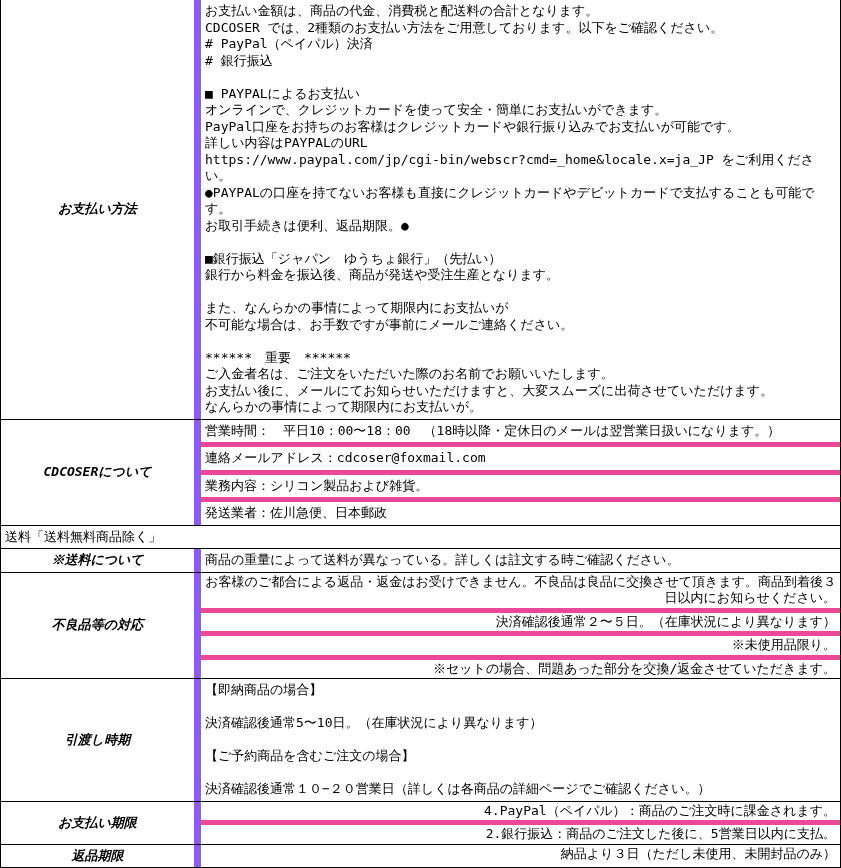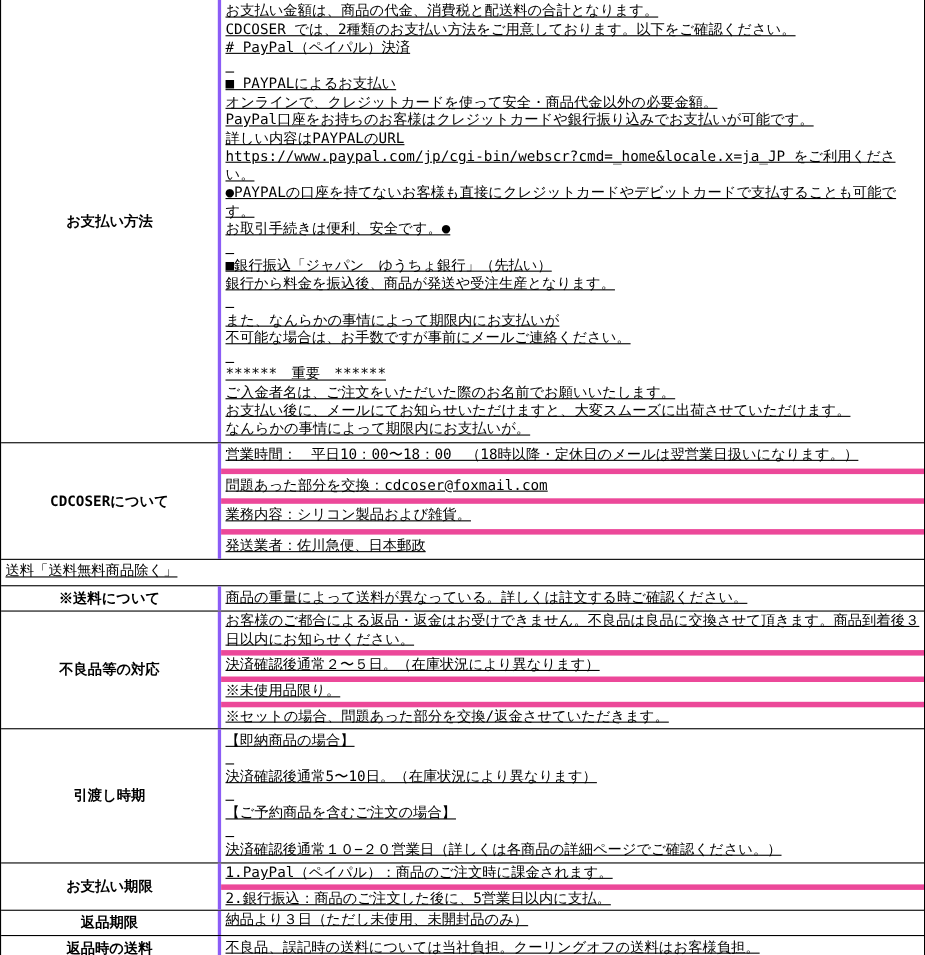--- a/index.html
+++ b/index.html
@@ -28,70 +28,72 @@
     display: flex;
     align-items: stretch;
   }
   .row + .row {
     border-top: 1px solid #000;
   }
   .label-cell {
     width: 200px;
     min-width: 200px;
     box-sizing: border-box;
-    border-right: 3px solid #8b5cf6;
+    border-right: 7px solid #8b5cf6;
     display: flex;
     align-items: center;
     justify-content: center;
     text-align: left;
     font-weight: bold;
     padding: 2px 4px;
+    font-style: italic;
   }
   .content-cell {
     flex: 1;
     display: flex;
     flex-direction: column;
     min-width: 0;
-    text-decoration: underline;
   }
   .block {
     padding: 3px 4px;
   }
   .block + .block {
     border-top: 5px solid #ec4899;
   }
   .row.compact .block {
     padding: 1px 4px;
+    text-align: right;
   }
   .line {
     line-height: 16.5px;
     white-space: pre-wrap;
     word-break: break-all;
   }
 </style>
 </head>
 <body>
 
 <div class="page">
   <div class="info-table">
       <div class="row">
         <div class="label-cell">お支払い方法</div>
         <div class="content-cell">
           <div class="block">
             <div class="line">お支払い金額は、商品の代金、消費税と配送料の合計となります。</div>
             <div class="line">CDCOSER では、2種類のお支払い方法をご用意しております。以下をご確認ください。</div>
             <div class="line"># PayPal（ペイパル）決済</div>
+            <div class="line"># 銀行振込</div>
             <div class="line">&nbsp;</div>
             <div class="line">■ PAYPALによるお支払い</div>
-            <div class="line">オンラインで、クレジットカードを使って安全・商品代金以外の必要金額。</div>
+            <div class="line">オンラインで、クレジットカードを使って安全・簡単にお支払いができます。</div>
             <div class="line">PayPal口座をお持ちのお客様はクレジットカードや銀行振り込みでお支払いが可能です。</div>
             <div class="line">詳しい内容はPAYPALのURL</div>
             <div class="line">https://www.paypal.com/jp/cgi-bin/webscr?cmd=_home&amp;locale.x=ja_JP をご利用ください。</div>
             <div class="line">●PAYPALの口座を持てないお客様も直接にクレジットカードやデビットカードで支払することも可能です。</div>
-            <div class="line">お取引手続きは便利、安全です。●</div>
+            <div class="line">お取引手続きは便利、返品期限。●</div>
             <div class="line">&nbsp;</div>
             <div class="line">■銀行振込「ジャパン　ゆうちょ銀行」（先払い）</div>
             <div class="line">銀行から料金を振込後、商品が発送や受注生産となります。</div>
             <div class="line">&nbsp;</div>
             <div class="line">また、なんらかの事情によって期限内にお支払いが</div>
             <div class="line">不可能な場合は、お手数ですが事前にメールご連絡ください。</div>
             <div class="line">&nbsp;</div>
             <div class="line">******　重要　******</div>
             <div class="line">ご入金者名は、ご注文をいただいた際のお名前でお願いいたします。</div>
             <div class="line">お支払い後に、メールにてお知らせいただけますと、大変スムーズに出荷させていただけます。</div>
@@ -99,21 +101,21 @@
           </div>
         </div>
       </div>
       <div class="row">
         <div class="label-cell">CDCOSERについて</div>
         <div class="content-cell">
           <div class="block">
             <div class="line">営業時間：　平日10：00〜18：00　（18時以降・定休日のメールは翌営業日扱いになります。）</div>
           </div>
           <div class="block">
-            <div class="line">問題あった部分を交換：cdcoser@foxmail.com</div>
+            <div class="line">連絡メールアドレス：cdcoser@foxmail.com</div>
           </div>
           <div class="block">
             <div class="line">業務内容：シリコン製品および雑貨。</div>
           </div>
           <div class="block">
             <div class="line">発送業者：佐川急便、日本郵政</div>
           </div>
         </div>
       </div>
       <div class="row">
@@ -159,21 +161,21 @@
             <div class="line">【ご予約商品を含むご注文の場合】</div>
             <div class="line">&nbsp;</div>
             <div class="line">決済確認後通常１０−２０営業日（詳しくは各商品の詳細ページでご確認ください。）</div>
           </div>
         </div>
       </div>
       <div class="row compact">
         <div class="label-cell">お支払い期限</div>
         <div class="content-cell">
           <div class="block">
-            <div class="line">1.PayPal（ペイパル）：商品のご注文時に課金されます。</div>
+            <div class="line">4.PayPal（ペイパル）：商品のご注文時に課金されます。</div>
           </div>
           <div class="block">
             <div class="line">2.銀行振込：商品のご注文した後に、5営業日以内に支払。</div>
           </div>
         </div>
       </div>
       <div class="row compact">
         <div class="label-cell">返品期限</div>
         <div class="content-cell">
           <div class="block">

